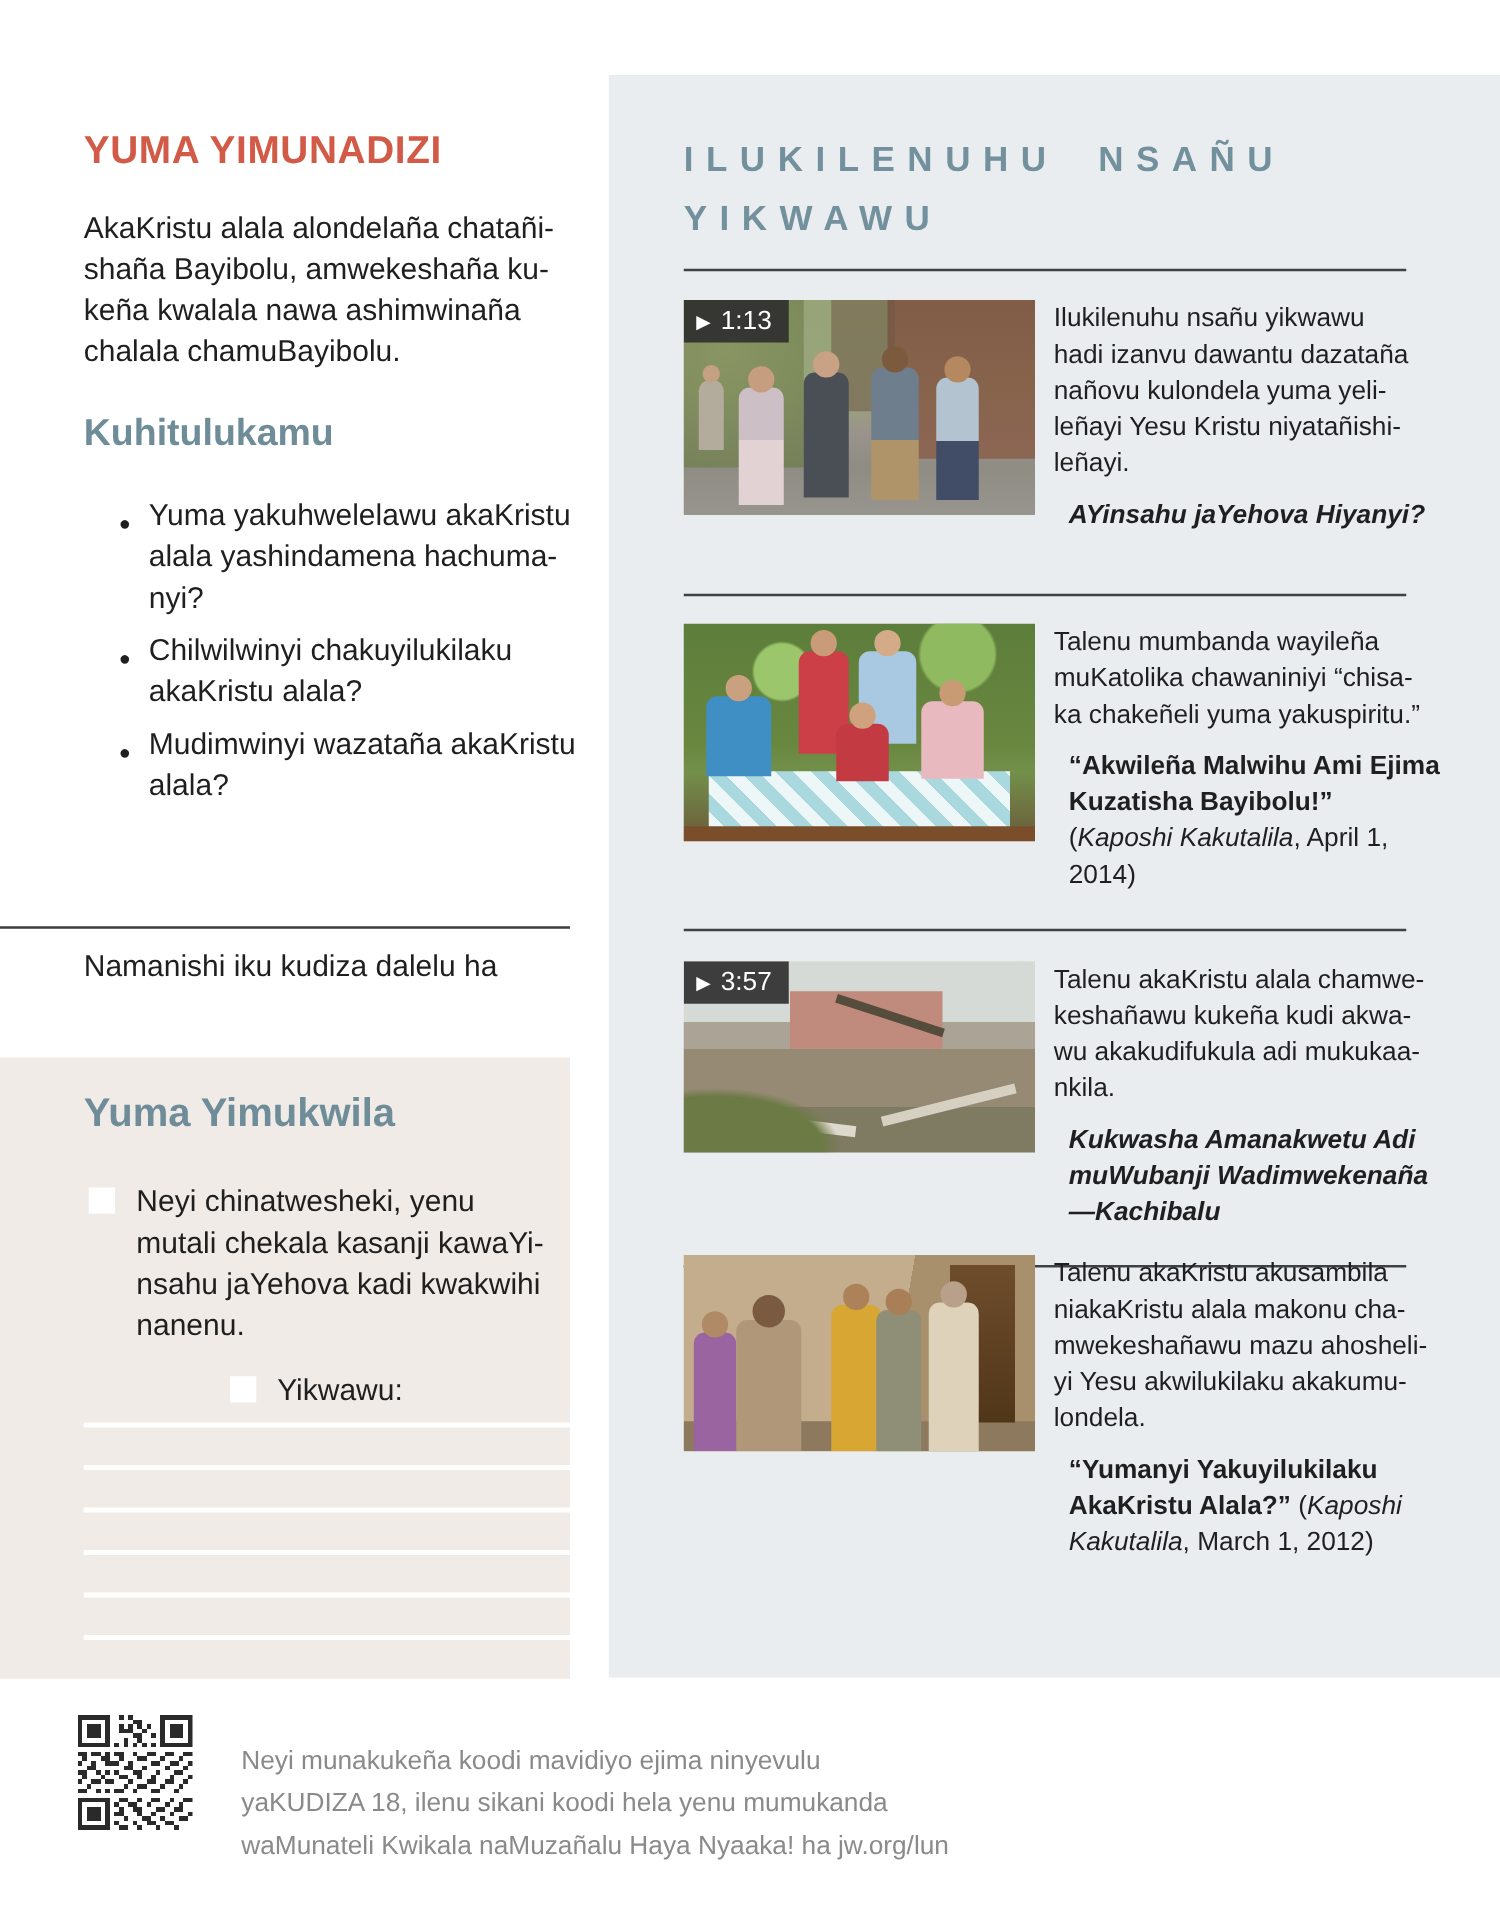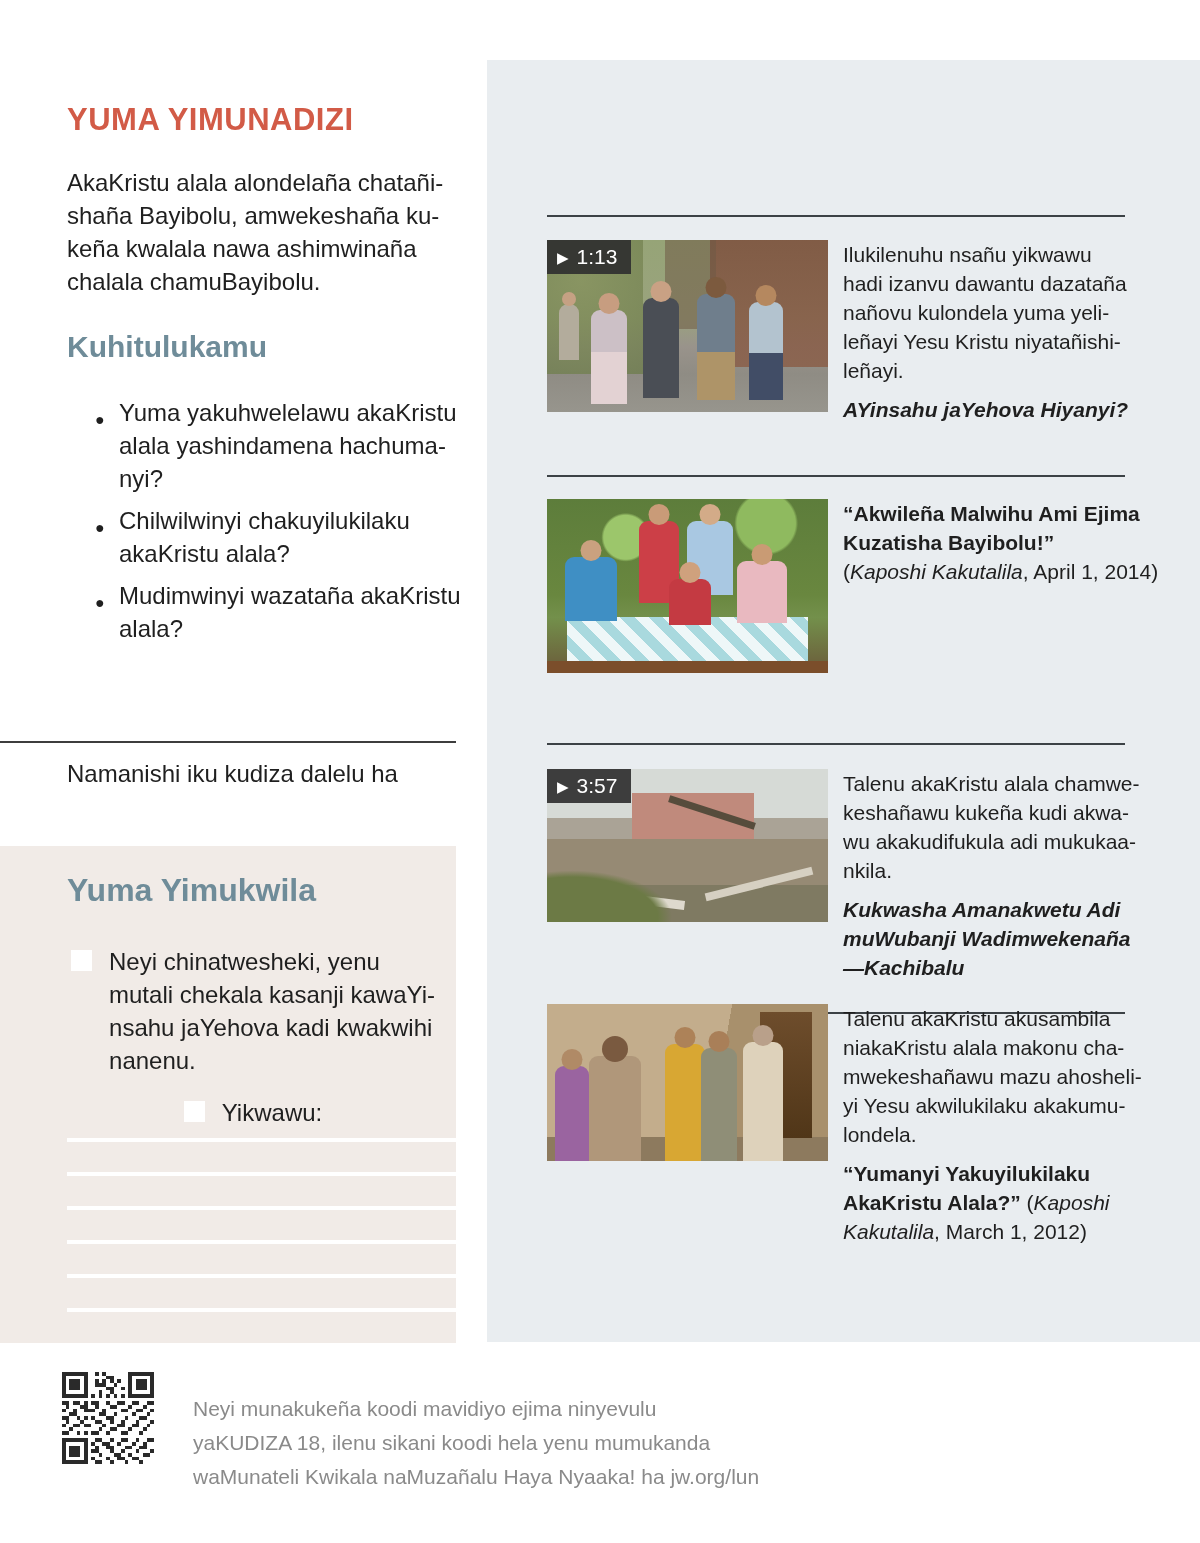--- a/index.html
+++ b/index.html
@@ -37,21 +37,21 @@
   .panel{left:487px;top:60px;width:713px;height:1282px;background:#e9edf0;}
   .panel-heading{left:60px;top:44px;font-size:28px;font-weight:700;color:#73909d;
     letter-spacing:10px;word-spacing:14px;line-height:47px;}
   .panel-rule{left:60px;top:155px;width:578px;height:2px;background:#3c4246;}
   .divider{left:60px;width:578px;height:2px;background:#3c4246;}
 
   .row{left:60px;display:flex;align-items:flex-start;}
   .thumb{flex:0 0 auto;width:281px;position:relative;overflow:hidden;margin-right:15px;}
   .row .txt{width:322px;font-size:21px;line-height:29px;}
   .row .txt .body{margin:0 0 10px 0;}
-  .row .txt .ref{margin:0;}
+  .row .txt .ref{margin:12px;}
   .b{font-weight:700;}
   .i{font-style:italic;}
   .bi{font-weight:700;font-style:italic;}
 
   .badge{position:absolute;left:0;top:0;display:flex;align-items:center;gap:8px;
     background:rgba(48,48,48,.92);color:#ffffff;padding:5px 14px 5px 10px;font-size:21px;}
   .badge .tri{font-size:15px;line-height:1;}
 
   
   .fig{position:absolute;border-radius:9px 9px 0 0;}
@@ -153,20 +153,22 @@
   <path fill="#2a2a2a" d="M9 0h1v1H9z M11 0h1v1h-1z M12 1h2v1h-2z M9 2h1v2H9z M11 2h1v1h-1z M13 2h1v1h-1z M15 2h1v1h-1z M10 3h2v1h-2z M14 3h1v1h-1z M12 4h2v1h-2z M16 4h1v1h-1z M10 5h1v1h-1z M13 5h1v1h-1z M0 8h2v1H0z M3 8h2v1H3z M8 8h2v1H8z M12 8h1v1h-1z M15 8h2v1h-2z M19 8h2v1h-2z M23 8h2v1h-2z M1 9h1v1H1z M5 9h2v1H5z M9 9h1v1H9z M13 9h2v1h-2z M18 9h1v1h-1z M22 9h1v1h-1z M0 10h1v1H0z M3 10h1v1H3z M7 10h2v1H7z M11 10h1v1h-1z M16 10h2v1h-2z M20 10h2v1h-2z M24 10h1v1h-1z M2 11h2v1H2z M10 11h2v1h-2z M14 11h1v1h-1z M19 11h1v1h-1z M23 11h1v1h-1z M0 12h2v1H0z M4 12h1v1H4z M8 12h1v1H8z M12 12h2v1h-2z M17 12h1v1h-1z M21 12h2v1h-2z M1 13h1v1H1z M5 13h1v1H5z M9 13h2v1H9z M13 13h1v1h-1z M16 13h1v1h-1z M20 13h1v1h-1z M24 13h1v1h-1z M0 14h1v1H0z M3 14h2v1H3z M7 14h1v1H7z M11 14h1v1h-1z M15 14h2v1h-2z M19 14h2v1h-2z M23 14h1v1h-1z M2 15h1v1H2z M10 15h1v1h-1z M13 15h2v1h-2z M18 15h1v1h-1z M22 15h1v1h-1z M0 16h2v1H0z M4 16h1v1H4z M8 16h2v1H8z M12 16h1v1h-1z M16 16h2v1h-2z M21 16h1v1h-1z M9 18h2v1H9z M13 18h1v1h-1z M16 18h2v1h-2z M20 18h1v1h-1z M23 18h2v1h-2z M8 19h1v1H8z M11 19h2v1h-2z M15 19h1v1h-1z M19 19h1v1h-1z M22 19h1v1h-1z M9 20h1v1H9z M12 20h2v1h-2z M17 20h2v1h-2z M21 20h2v1h-2z M8 21h2v1H8z M13 21h1v1h-1z M16 21h1v1h-1z M20 21h1v1h-1z M24 21h1v1h-1z M10 22h1v1h-1z M14 22h2v1h-2z M18 22h1v1h-1z M22 22h2v1h-2z M8 23h1v1H8z M12 23h1v1h-1z M15 23h2v1h-2z M19 23h2v1h-2z M9 24h2v1H9z M13 24h1v1h-1z M17 24h1v1h-1z M21 24h1v1h-1z"></path>
 </svg>
 
 <div class="abs footer-text">
   <div>Neyi munakukeña koodi mavidiyo ejima ninyevulu</div>
   <div>yaKUDIZA 18, ilenu sikani koodi hela yenu mumukanda</div>
   <div><span class="it">waMunateli Kwikala naMuzañalu Haya Nyaaka!</span><span> ha jw.org/lun</span></div>
 </div>
 
 <div class="abs panel">
+  <div class="abs panel-heading pre">ILUKILENUHU NSAÑU
+YIKWAWU</div>
   <div class="abs panel-rule"></div>
 
   <div class="abs row" style="top:180px;">
     <div class="thumb t1">
       <div class="green"></div>
       <div class="bldg"></div>
       <div class="bldg2"></div>
       <div class="fig" style="left:12px;bottom:52px;width:20px;height:56px;background:#b3ac9c;">
           <div class="hd sm" style="background:#c5a183;"></div>
         </div>
@@ -213,20 +215,23 @@
           <div class="hd" style="background:#d3ab88;"></div>
         </div>
       <div class="fig" style="left:122px;bottom:48px;width:42px;height:46px;background:#c43a42;">
           <div class="hd" style="background:#cfa17d;"></div>
         </div>
       <div class="fig" style="left:190px;bottom:50px;width:50px;height:62px;background:#e9b9c0;">
           <div class="hd" style="background:#c99b74;"></div>
         </div>
     </div>
     <div class="txt">
+      <p class="body pre">Talenu mumbanda wayileña
+muKatolika chawaniniyi “chisa-
+ka chakeñeli yuma yakuspiritu.”</p>
       <p class="ref pre"><span class="b">“Akwileña Malwihu Ami Ejima
 Kuzatisha Bayibolu!”
 </span><span>(</span><span class="i">Kaposhi Kakutalila</span><span>, April 1, 2014)</span></p>
     </div>
   </div>
 
   <div class="abs divider" style="top:683px;"></div>
 
   <div class="abs row" style="top:709px;">
     <div class="thumb t3">

